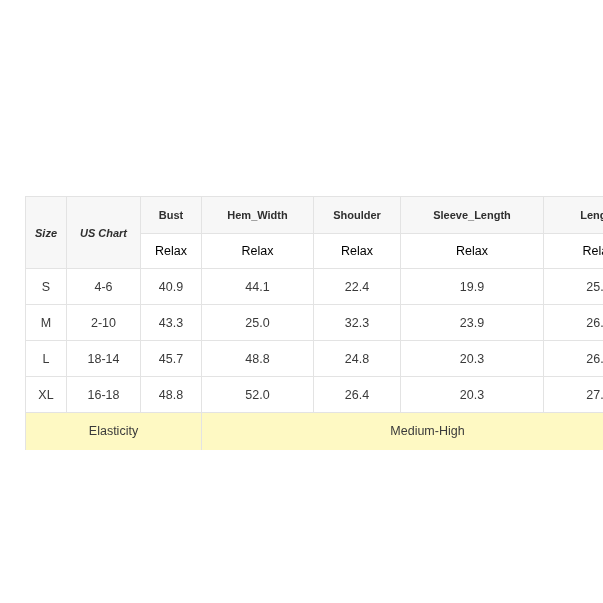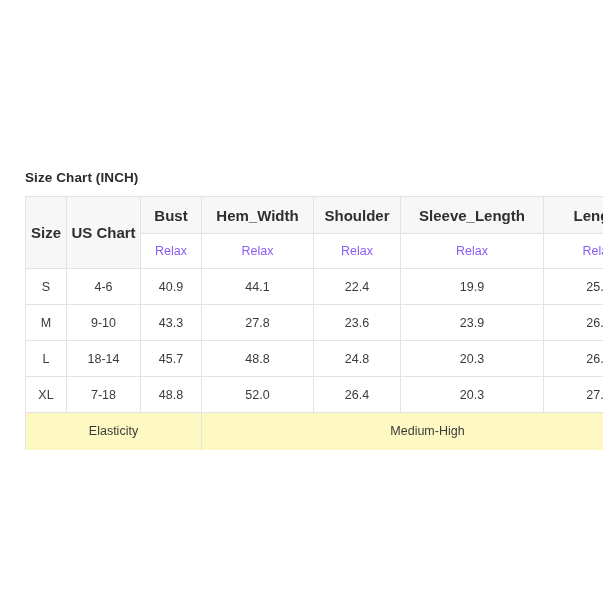--- a/index.html
+++ b/index.html
@@ -74,32 +74,33 @@
 
   
   tr.head-row-1 th,
   tr.head-row-2 td {
     background: #f7f7f7;
   }
   tr.head-row-1 th {
     font-weight: bold;
     color: #2f2f2f;
     height: 36px;
-    font-size: 15px;
+    font-size: 11px;
   }
   tr.head-row-2 td {
     height: 34px;
     background: #ffffff;
-    color: #8b5cf6;
+    color: #000000;
     margin-left: 10px;
   }
 
   
   th.rowspan-cell {
     height: 70px;
+    font-style: italic;
   }
   th.size-head {
     background: #f7f7f7;
   }
   th.ussize-head {
     background: #494949;
     color: #ffffff;
   }
 
   
@@ -113,21 +114,20 @@
     height: 36px;
     background: #fef9c3;
     border-bottom: 1px solid transparent;
   }
 </style>
 </head>
 <body>
 
 <div id="page">
 
-  <div id="chart-title">Size Chart (INCH)</div>
 
   <div id="table-wrap">
     <table class="size-chart">
       <colgroup>
         <col class="c-size">
         <col class="c-ussize">
         <col class="c-bust">
         <col class="c-hem">
         <col class="c-shoulder">
         <col class="c-sleeve">
@@ -158,39 +158,39 @@
           <td>S</td>
           <td>4-6</td>
           <td>40.9</td>
           <td>44.1</td>
           <td>22.4</td>
           <td>19.9</td>
           <td>25.2</td>
         </tr>
         <tr class="data-row">
           <td>M</td>
-          <td>9-10</td>
+          <td>2-10</td>
           <td>43.3</td>
-          <td>27.8</td>
-          <td>23.6</td>
+          <td>25.0</td>
+          <td>32.3</td>
           <td>23.9</td>
           <td>26.0</td>
         </tr>
         <tr class="data-row">
           <td>L</td>
           <td>18-14</td>
           <td>45.7</td>
           <td>48.8</td>
           <td>24.8</td>
           <td>20.3</td>
           <td>26.8</td>
         </tr>
         <tr class="data-row">
           <td>XL</td>
-          <td>7-18</td>
+          <td>16-18</td>
           <td>48.8</td>
           <td>52.0</td>
           <td>26.4</td>
           <td>20.3</td>
           <td>27.6</td>
         </tr>
 
         <tr class="footer-row">
           <td colspan="3">Elasticity</td>
           <td colspan="4">Medium-High</td>

